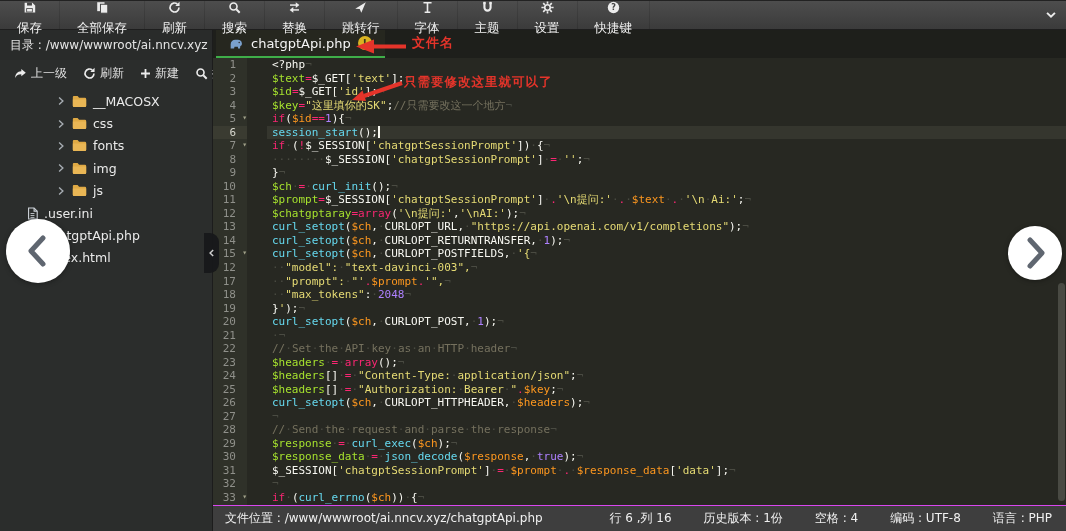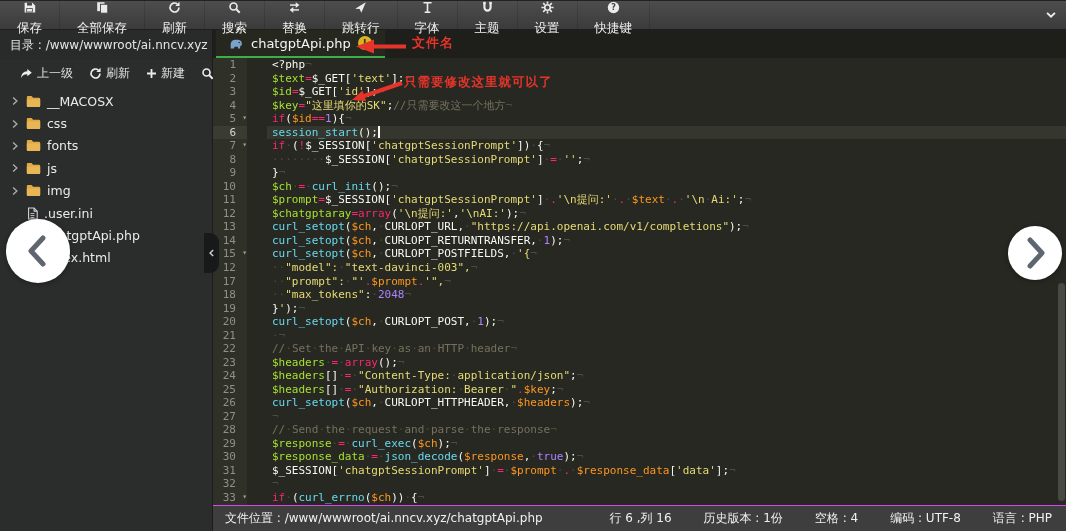--- a/index.html
+++ b/index.html
@@ -10,25 +10,25 @@
            border-bottom:1px solid #1e1e1e;display:flex;align-items:stretch;position:relative;z-index:10;box-sizing:border-box;}
   .tb-btn{display:flex;align-items:center;gap:6px;color:#f2f2f2;font-size:12.5px;padding:0 17px;cursor:pointer;
           border-right:1px solid rgba(0,0,0,.12);flex-direction:column;}
   .tb-ic{display:flex;align-items:center;}
   .tb-collapse{position:absolute;right:0;top:0;width:30px;height:28px;display:flex;align-items:center;justify-content:center;cursor:pointer;}
   
   .main{display:flex;height:501px;}
   
   .sidebar{width:213px;flex:none;background:#2b2d2c;position:relative;border-right:1px solid #1c1c1c;box-sizing:border-box;}
   .dirbar{height:30px;line-height:30px;padding:0 10px;background:#292b2a;color:#e4e4e4;font-size:12px;white-space:nowrap;overflow:hidden;}
-  .side-actions{height:27px;display:flex;align-items:center;color:#e0e0e0;font-size:12px;padding:0 12px;}
+  .side-actions{height:27px;display:flex;align-items:center;color:#e0e0e0;font-size:12px;padding:0 6px;}
   .sa-btn{display:flex;align-items:center;gap:4px;padding:0 8px;cursor:pointer;white-space:nowrap;}
   .tree{padding-top:3px;font-size:12.5px;color:#eaeaea;}
   .tree-row{height:22.4px;display:flex;align-items:center;gap:6px;cursor:pointer;white-space:nowrap;}
-  .tree-row.folder{padding-left:10px;}
+  .tree-row.folder{padding-left:24px;margin-left:32px;}
   .tree-row.file{padding-left:27px;}
   .tree-chev{display:flex;width:10px;}
   
   .editor-col{flex:1;min-width:0;display:flex;flex-direction:column;}
   .tabbar{height:28px;background:#1e1f1b;display:flex;align-items:stretch;padding-left:3px;flex:none;}
   .tab{display:flex;align-items:center;gap:7px;padding:0 13px;background:#26271f;color:#f5f5f5;font-size:13px;
        border-bottom:2px solid #3fae49;box-sizing:border-box;cursor:pointer;}
   .warn{width:14px;height:14px;border-radius:50%;background:#d9b322;color:#3a3a1e;font-size:10px;font-weight:bold;
         display:flex;align-items:center;justify-content:center;flex:none;}
   
@@ -264,35 +264,35 @@
               <svg width="10" height="10" viewBox="0 0 16 16">
                 <path d="M5 2.5L11 8l-6 5.5" fill="none" stroke="#a7adb3" stroke-width="2.2"></path>
               </svg>
             </span>
             <span class="tb-ic">
               <svg width="15" height="13" viewBox="0 0 18 15">
                 <path d="M1 2.5C1 1.7 1.7 1 2.5 1h4.2L8.5 3h7A1.5 1.5 0 0 1 17 4.5v8a1.5 1.5 0 0 1-1.5 1.5h-13A1.5 1.5 0 0 1 1 12.5z" fill="#dfa944"></path>
                 <path d="M1 5h16v7.5a1.5 1.5 0 0 1-1.5 1.5h-13A1.5 1.5 0 0 1 1 12.5z" fill="#e9b655"></path>
               </svg>
             </span>
-            <span>js</span>
+            <span>img</span>
           </div>
           <div class="tree-row folder">
             <span class="tree-chev">
               <svg width="10" height="10" viewBox="0 0 16 16">
                 <path d="M5 2.5L11 8l-6 5.5" fill="none" stroke="#a7adb3" stroke-width="2.2"></path>
               </svg>
             </span>
             <span class="tb-ic">
               <svg width="15" height="13" viewBox="0 0 18 15">
                 <path d="M1 2.5C1 1.7 1.7 1 2.5 1h4.2L8.5 3h7A1.5 1.5 0 0 1 17 4.5v8a1.5 1.5 0 0 1-1.5 1.5h-13A1.5 1.5 0 0 1 1 12.5z" fill="#dfa944"></path>
                 <path d="M1 5h16v7.5a1.5 1.5 0 0 1-1.5 1.5h-13A1.5 1.5 0 0 1 1 12.5z" fill="#e9b655"></path>
               </svg>
             </span>
-            <span>img</span>
+            <span>js</span>
           </div>
           <div class="tree-row file">
             <span class="tb-ic">
               <svg width="11" height="13" viewBox="0 0 14 16">
                 <path d="M2 1h7l4 4v10H2z" fill="none" stroke="#ced3d9" stroke-width="1.4"></path>
                 <path d="M9 1v4h4" fill="none" stroke="#ced3d9" stroke-width="1.4"></path>
                 <path d="M4.5 8h5M4.5 10.5h5M4.5 13h5" stroke="#ced3d9" stroke-width="1.1"></path>
               </svg>
             </span>
             <span>.user.ini</span>

